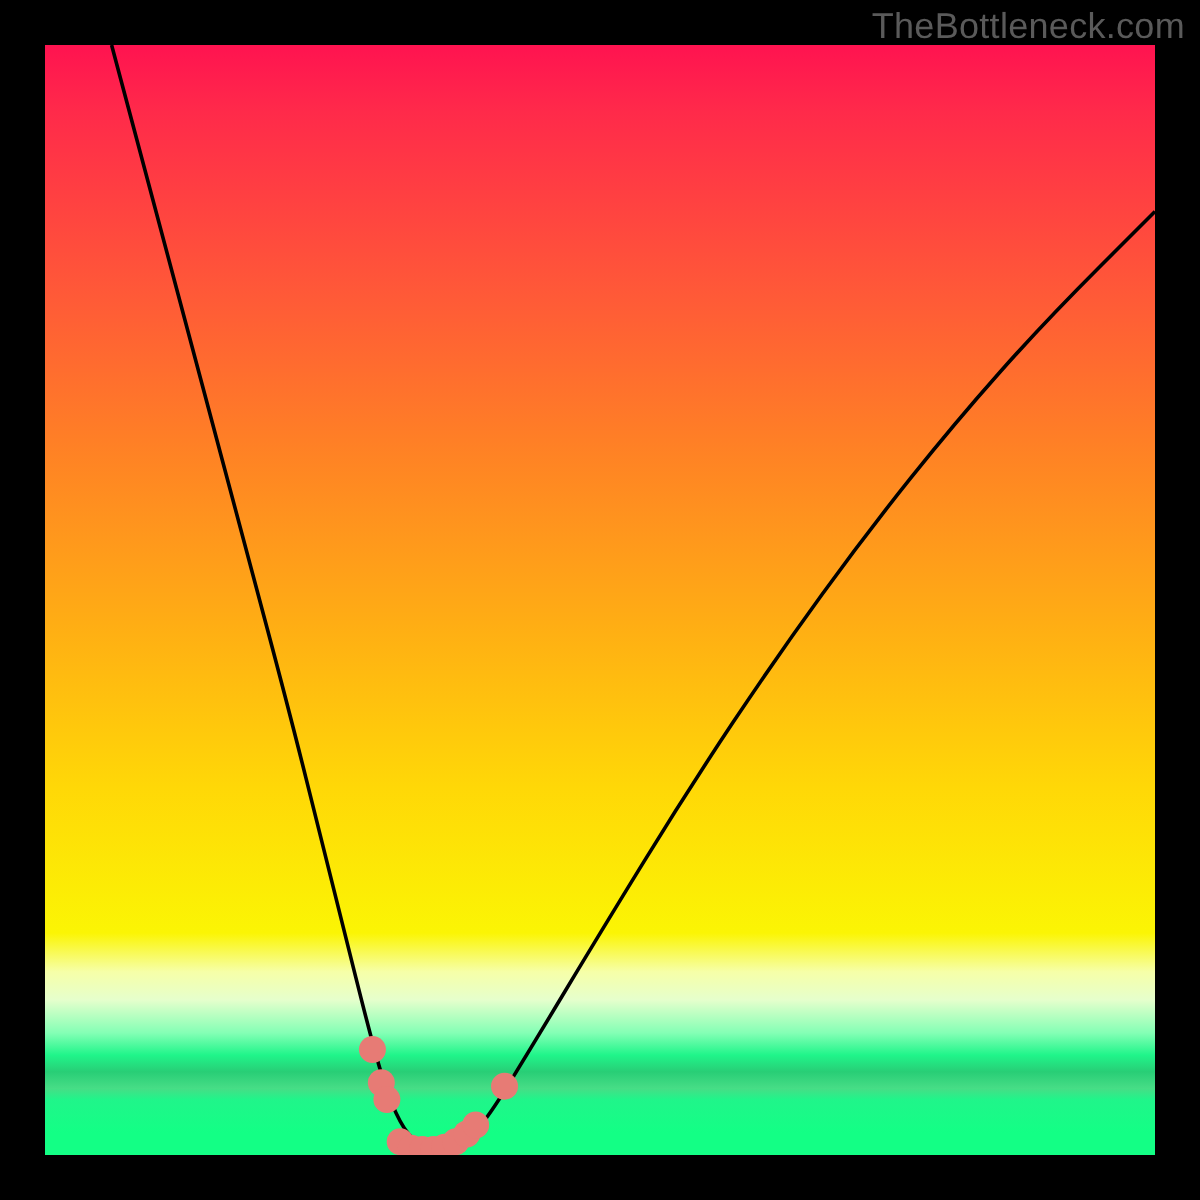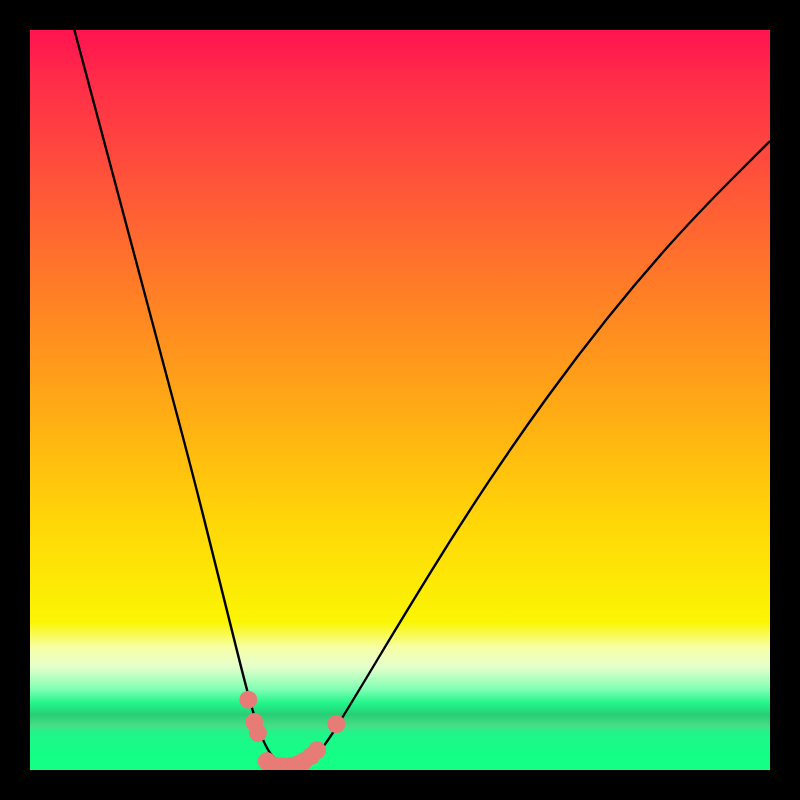--- a/index.html
+++ b/index.html
@@ -78,13 +78,14 @@
           <circle cx="251.60" cy="736.30" r="9" fill="#e77b75"></circle>
           <circle cx="259.00" cy="736.30" r="9" fill="#e77b75"></circle>
           <circle cx="266.40" cy="734.82" r="9" fill="#e77b75"></circle>
           <circle cx="273.80" cy="731.12" r="9" fill="#e77b75"></circle>
           <circle cx="281.20" cy="725.94" r="9" fill="#e77b75"></circle>
           <circle cx="287.12" cy="720.02" r="9" fill="#e77b75"></circle>
           <circle cx="306.36" cy="694.12" r="9" fill="#e77b75"></circle>
         </g>
     </svg>
   </div>
+  <div class="watermark">TheBottleneck.com</div>
 </div>
 
 </body></html>

